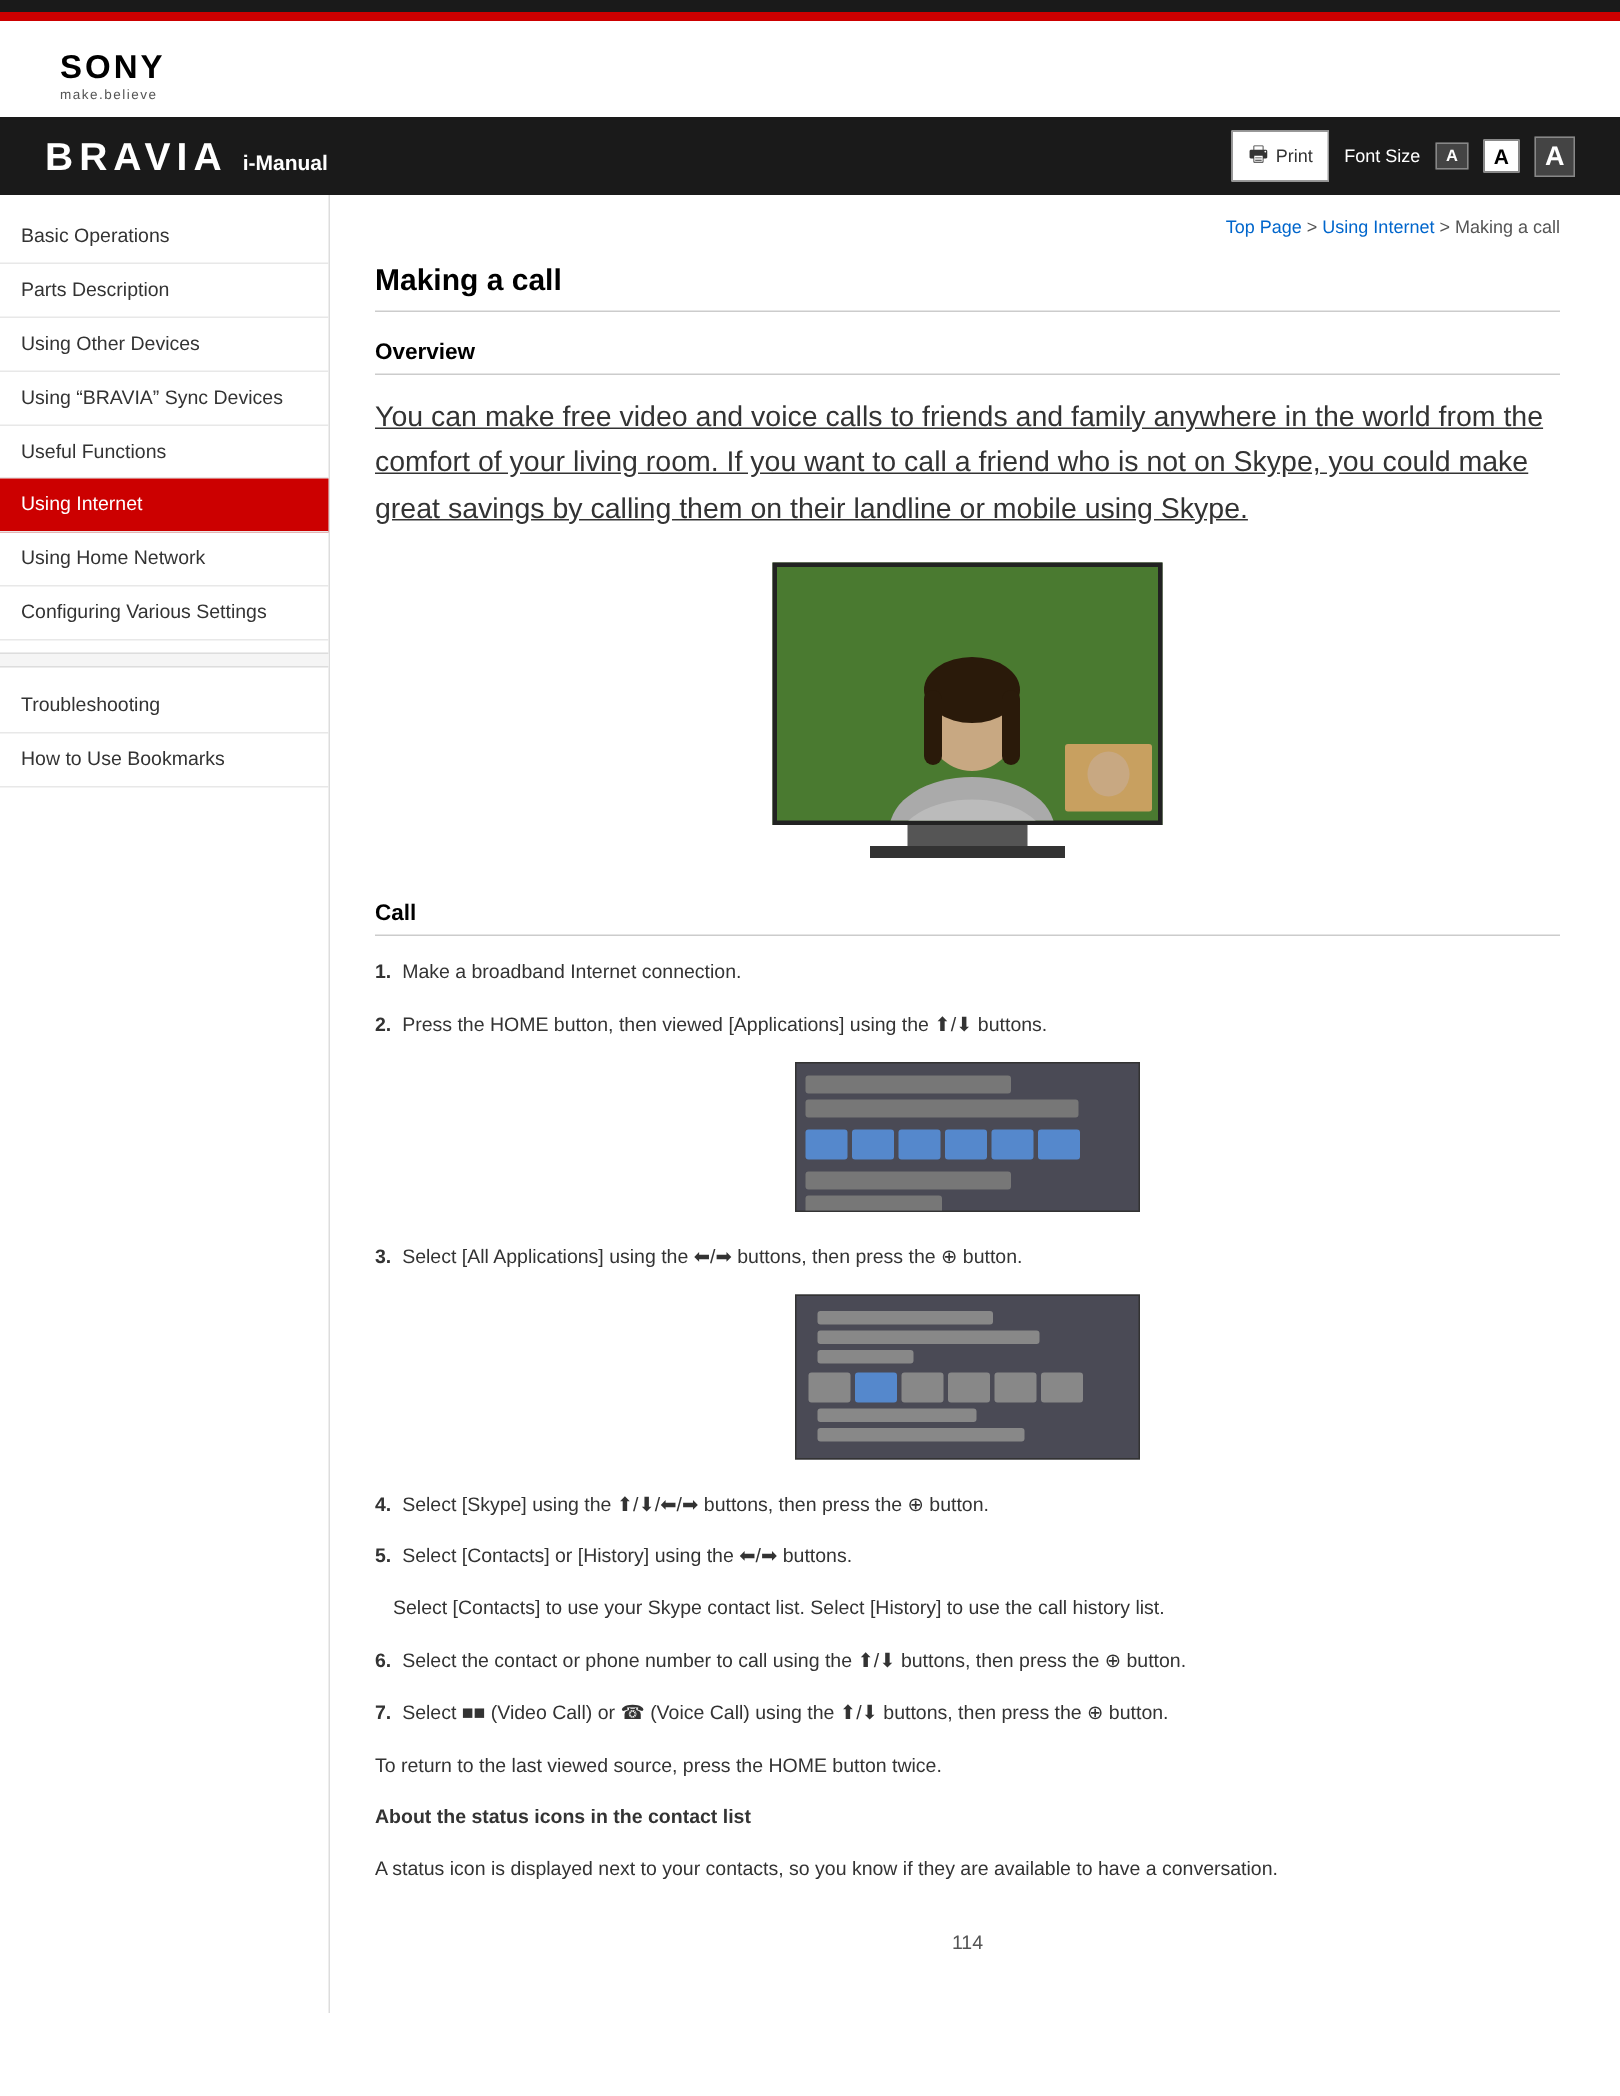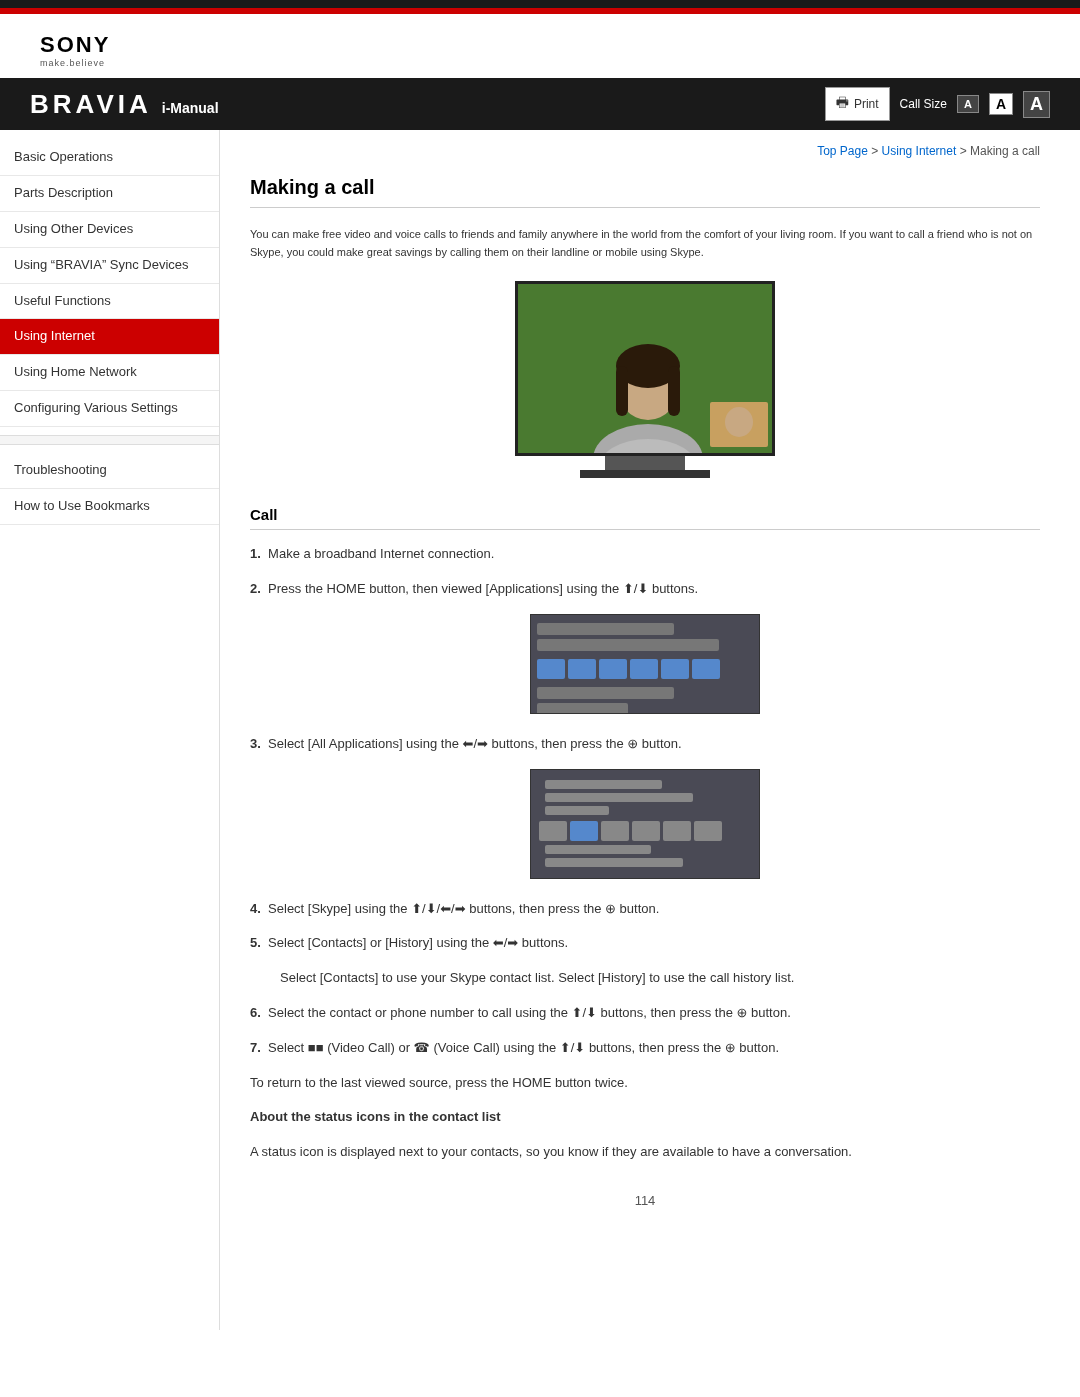--- a/index.html
+++ b/index.html
@@ -43,21 +43,21 @@
     
     .breadcrumb { text-align: right; font-size: 12px; color: #555; margin-bottom: 18px; padding-top: 4px; }
     .breadcrumb a { color: #0066cc; text-decoration: none; text-align: center; }
 
     
     .page-title { font-size: 20px; font-weight: bold; color: #000; padding-bottom: 8px; border-bottom: 1px solid #ccc; margin-bottom: 18px; }
 
     
     .section-title { font-size: 15px; font-weight: bold; color: #000; padding-bottom: 6px; border-bottom: 1px solid #ccc; margin-bottom: 14px; }
 
-    .overview-text { font-size: 11px; line-height: 1.6; color: #333; margin-bottom: 18px; }
+    .overview-text { font-size: 19px; line-height: 1.6; color: #333; margin-bottom: 18px; text-decoration: underline; }
 
     
     .tv-image-container { display: flex; justify-content: center; margin: 20px 0 28px 0; }
     .tv-mockup { width: 260px; }
     .tv-screen { background: #4a7a30; width: 260px; height: 175px; border: 3px solid #222; position: relative; overflow: hidden; }
     .tv-stand { width: 80px; height: 14px; background: #555; margin: 0 auto; }
     .tv-base { width: 130px; height: 8px; background: #333; margin: 0 auto; }
     .step-item { margin-bottom: 14px; font-size: 13px; line-height: 1.6; }
     .step-num { font-weight: bold; }
 
@@ -93,21 +93,21 @@
 <div class="header">
   <div class="header-left">
     <span class="bravia-logo">BRAVIA</span>
     <span class="imanual-text">i-Manual</span>
   </div>
   <div class="header-right">
     <button class="print-btn">
       <span class="print-icon">🖶</span>
       <span>Print</span>
     </button>
-    <span class="font-size-label">Call Size</span>
+    <span class="font-size-label">Font Size</span>
     <button class="font-btn" style="font-size:11px;">A</button>
     <button class="font-btn active" style="font-size:14px;">A</button>
     <button class="font-btn large" style="font-size:18px;">A</button>
   </div>
 </div>
 
 <div class="layout">
   <div class="sidebar">
     <div class="sidebar-group">
       <div class="sidebar-item">Basic Operations</div>
@@ -130,20 +130,21 @@
     <div class="breadcrumb">
       <a href="#">Top Page</a>
       <span> &gt; </span>
       <a href="#">Using Internet</a>
       <span> &gt; </span>
       <span>Making a call</span>
     </div>
 
     <div class="page-title">Making a call</div>
 
+    <div class="section-title">Overview</div>
 
     <p class="overview-text">You can make free video and voice calls to friends and family anywhere in the world from the comfort of your living room. If you want to call a friend who is not on Skype, you could make great savings by calling them on their landline or mobile using Skype.</p>
 
     <div class="tv-image-container">
       <div class="tv-mockup">
         <div class="tv-screen">
           
           <svg width="260" height="175">
 
             <ellipse cx="130" cy="175" rx="55" ry="35" fill="#aaa"></ellipse>
@@ -220,21 +221,21 @@
         </div>
       </li>
       <li class="step-item">
         <span class="step-num">4.&nbsp;</span>
         <span>Select [Skype] using the ⬆/⬇/⬅/➡ buttons, then press the ⊕ button.</span>
       </li>
       <li class="step-item">
         <span class="step-num">5.&nbsp;</span>
         <span>Select [Contacts] or [History] using the ⬅/➡ buttons.</span>
       </li>
-      <li class="step-item step-sub" style="margin-left:30px;">
+      <li class="step-item step-sub" style="margin-left:12px;">
         <span>Select [Contacts] to use your Skype contact list. Select [History] to use the call history list.</span>
       </li>
       <li class="step-item">
         <span class="step-num">6.&nbsp;</span>
         <span>Select the contact or phone number to call using the ⬆/⬇ buttons, then press the ⊕ button.</span>
       </li>
       <li class="step-item">
         <span class="step-num">7.&nbsp;</span>
         <span>Select ■■ (Video Call) or ☎ (Voice Call) using the ⬆/⬇ buttons, then press the ⊕ button.</span>
       </li>

